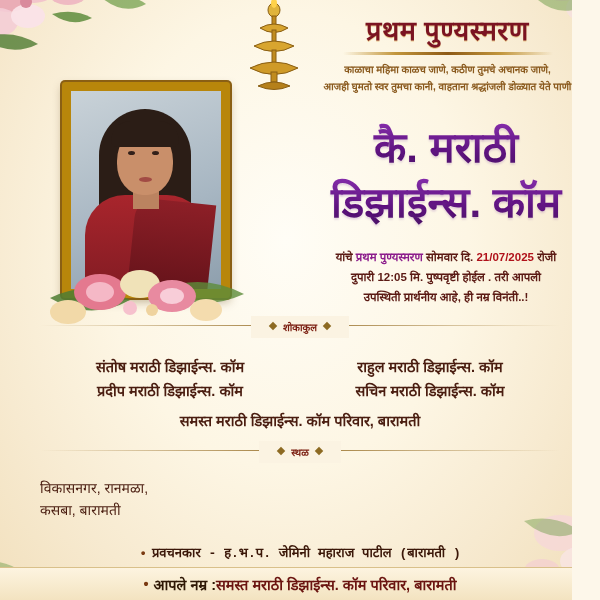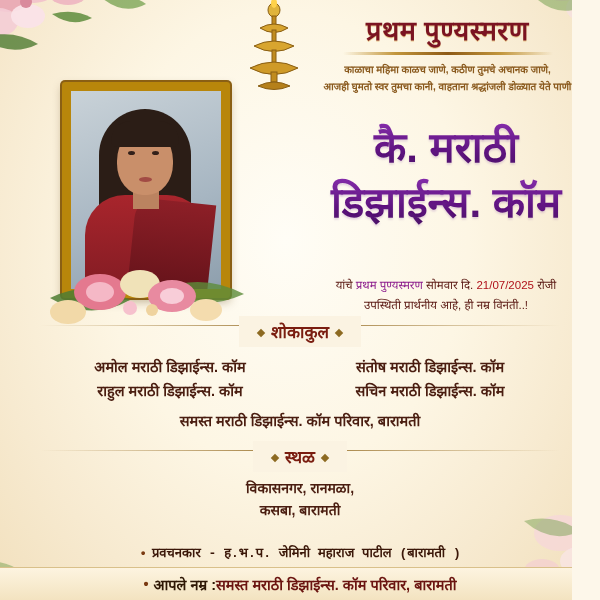--- a/index.html
+++ b/index.html
@@ -94,27 +94,27 @@
     -webkit-background-clip: text;
     background-clip: text;
     -webkit-text-fill-color: transparent;
     text-shadow: 0 2px 2px rgba(120,60,160,.18);
   }
 
   
   .detail-block {
     position: absolute;
     left: 300px;
-    top: 276px;
+    top: 248px;
     width: 292px;
     text-align: center;
     font-size: 11.5px;
     color: #5b1a14;
     line-height: 1.72;
-    font-weight: normal;
+    font-weight: bold;
   }
   .detail-block .hl { color: #8c1d8c; }
   .detail-block .date { color: #b0111a; }
 
   
   .photo-frame {
     position: absolute;
     left: 62px;
     top: 82px;
     width: 168px;
@@ -160,21 +160,21 @@
     height: 1px;
     margin: 0 auto;
     background: linear-gradient(90deg, rgba(150,110,40,0) 0%, #9c7530 50%, rgba(150,110,40,0) 100%);
   }
   .section-title {
     display: inline-block;
     position: relative;
     top: -10px;
     padding: 4px 12px;
     background: #fbf3e2;
-    font-size: 17px;
+    font-size: 10px;
     font-weight: bold;
     color: #7a1d10;
   }
   .diamond {
     display: inline-block;
     width: 6px; height: 6px;
     background: #8d6a22;
     transform: rotate(45deg);
     margin: 0 7px;
     position: relative;
@@ -201,23 +201,22 @@
   .names .full {
     grid-column: 1 / -1;
     margin-top: 6px;
   }
 
   .venue {
     position: absolute;
     left: 40px;
     top: 478px;
     width: 520px;
-    text-align: center;
     font-size: 14px;
-    font-weight: bold;
+    font-weight: normal;
     color: #4a1d10;
     line-height: 1.55;
   }
 
   .speaker {
     position: absolute;
     left: 30px;
     top: 543px;
     width: 540px;
     text-align: center;
@@ -351,34 +350,35 @@
 
   <div class="name-wrap">
     <div class="name-line">कै. मराठी</div>
     <div class="name-line">डिझाईन्स. कॉम</div>
   </div>
 
   <div class="detail-block">
     <div>
       <span>यांचे </span><span class="hl">प्रथम पुण्यस्मरण</span><span> सोमवार दि. </span><span class="date">21/07/2025</span><span> रोजी</span>
     </div>
+    <div>दुपारी 12:05 मि. पुष्पवृष्टी होईल . तरी आपली</div>
     <div>उपस्थिती प्रार्थनीय आहे, ही नम्र विनंती..!</div>
   </div>
 
   <div class="section-head" id="head-shokakul">
     <span class="section-line"></span>
     <span class="section-title">
       <span class="diamond"></span><span>शोकाकुल</span><span class="diamond"></span>
     </span>
   </div>
 
   <div class="names">
-    <div>अमोल मराठी डिझाईन्स. कॉम</div>
     <div>संतोष मराठी डिझाईन्स. कॉम</div>
     <div>राहुल मराठी डिझाईन्स. कॉम</div>
+    <div>प्रदीप मराठी डिझाईन्स. कॉम</div>
     <div>सचिन मराठी डिझाईन्स. कॉम</div>
     <div class="full">समस्त मराठी डिझाईन्स. कॉम परिवार, बारामती</div>
   </div>
 
   <div class="section-head" id="head-sthal">
     <span class="section-line"></span>
     <span class="section-title">
       <span class="diamond"></span><span>स्थळ</span><span class="diamond"></span>
     </span>
   </div>

